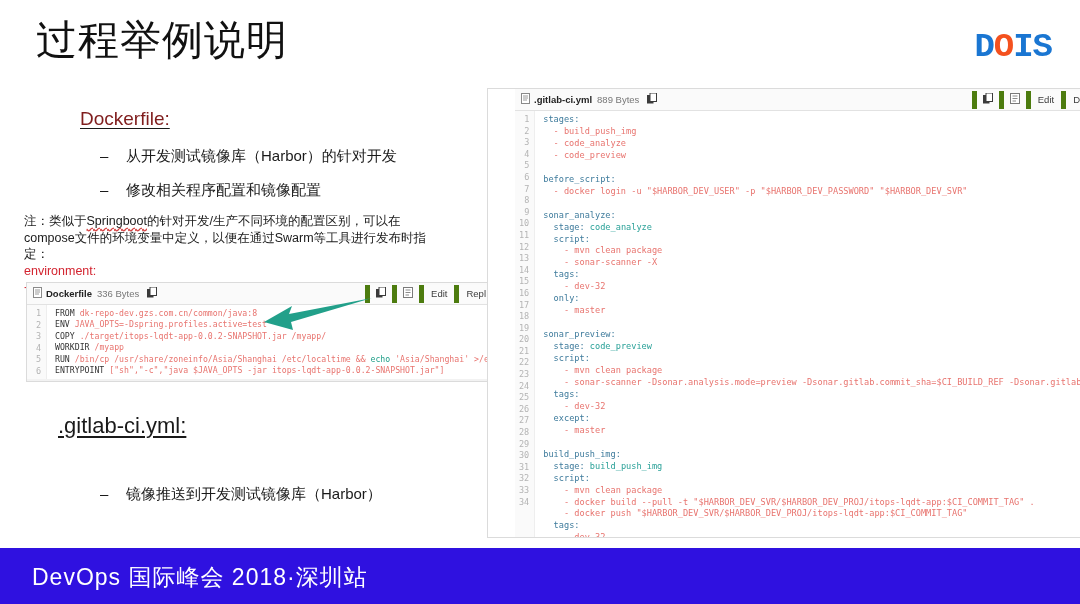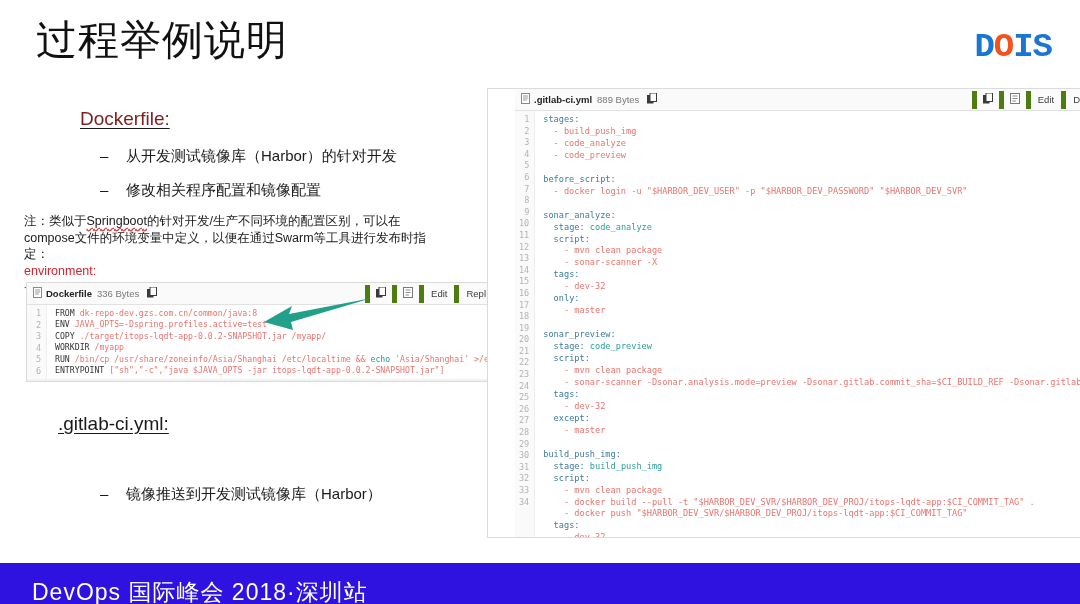--- a/index.html
+++ b/index.html
@@ -49,21 +49,21 @@
     font-size: 19px;
     color: #7f1d1d;
     text-decoration: underline;
     text-decoration-color: #1a1a1a;
     text-underline-offset: 3px;
     margin-left: 20px;
   }
   .lbl-gitlab {
     position: absolute;
     left: 58px; top: 413px;
-    font-size: 19px;
+    font-size: 22px;
     color: #1a1a1a;
     text-decoration: underline;
     text-underline-offset: 3px;
     text-align: right;
   }
   .bullet {
     position: absolute;
     font-size: 15px;
     color: #1a1a1a;
     white-space: nowrap;
@@ -182,21 +182,21 @@
     position: absolute;
     left: 262px; top: 296px;
     width: 112px; height: 36px;
     pointer-events: none;
   }
 
   
   .footer {
     position: absolute;
     left: 0; bottom: 0;
-    width: 1080px; height: 41px;
+    width: 1080px; height: 56px;
     background: #2f11e0;
   }
   .footer-text {
     position: absolute;
     left: 32px; top: 14px;
     color: #ffffff;
     font-size: 23px;
     letter-spacing: 1px;
     font-weight: 400;
   }

